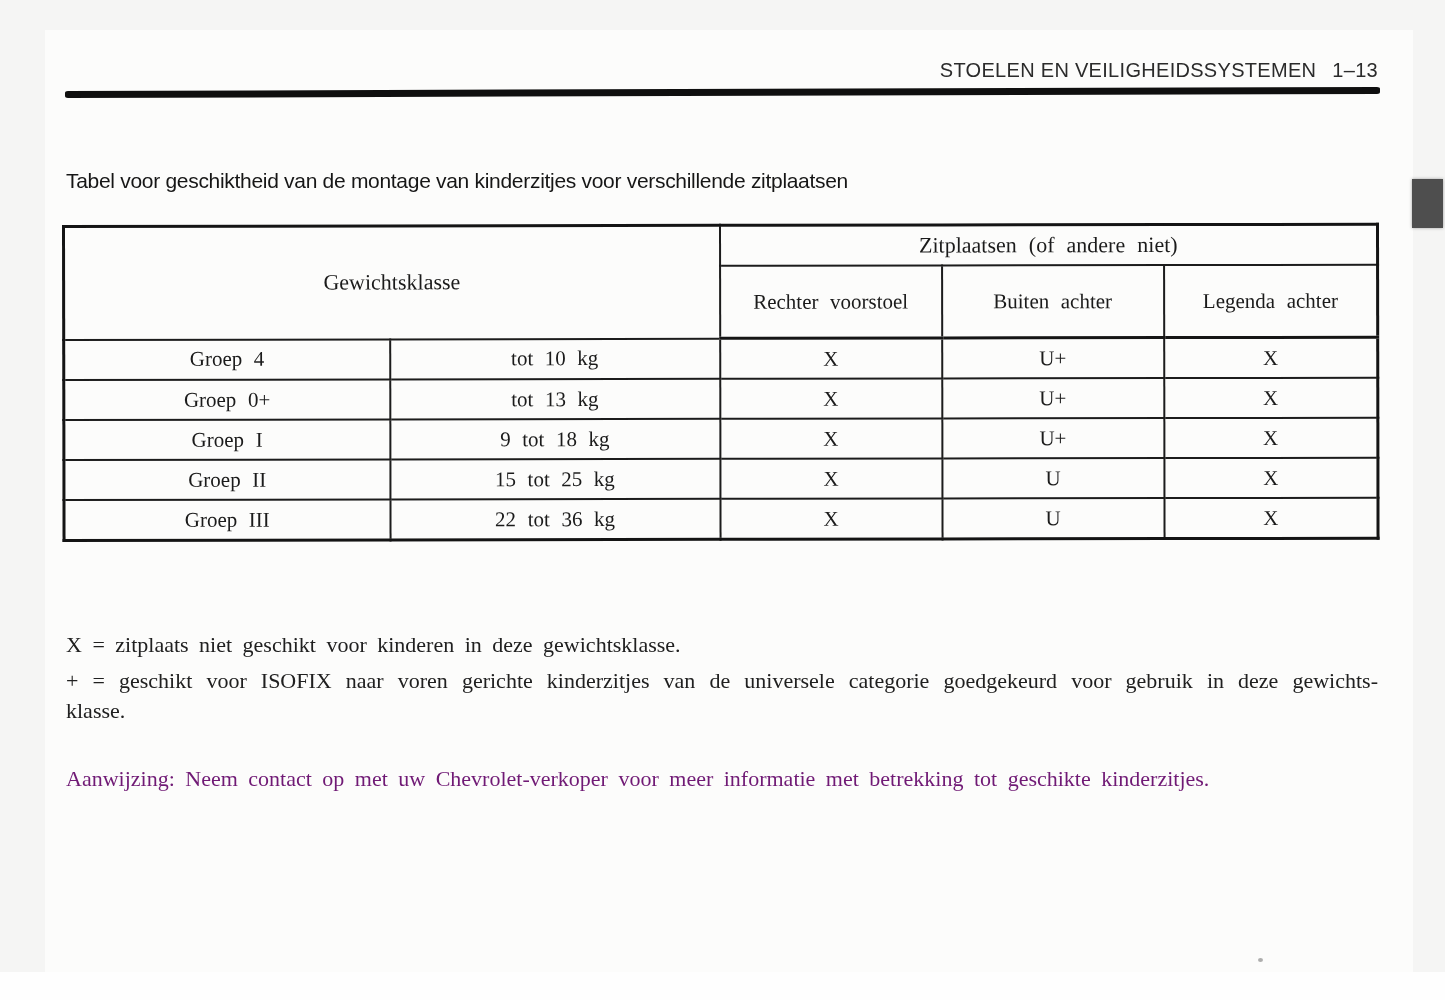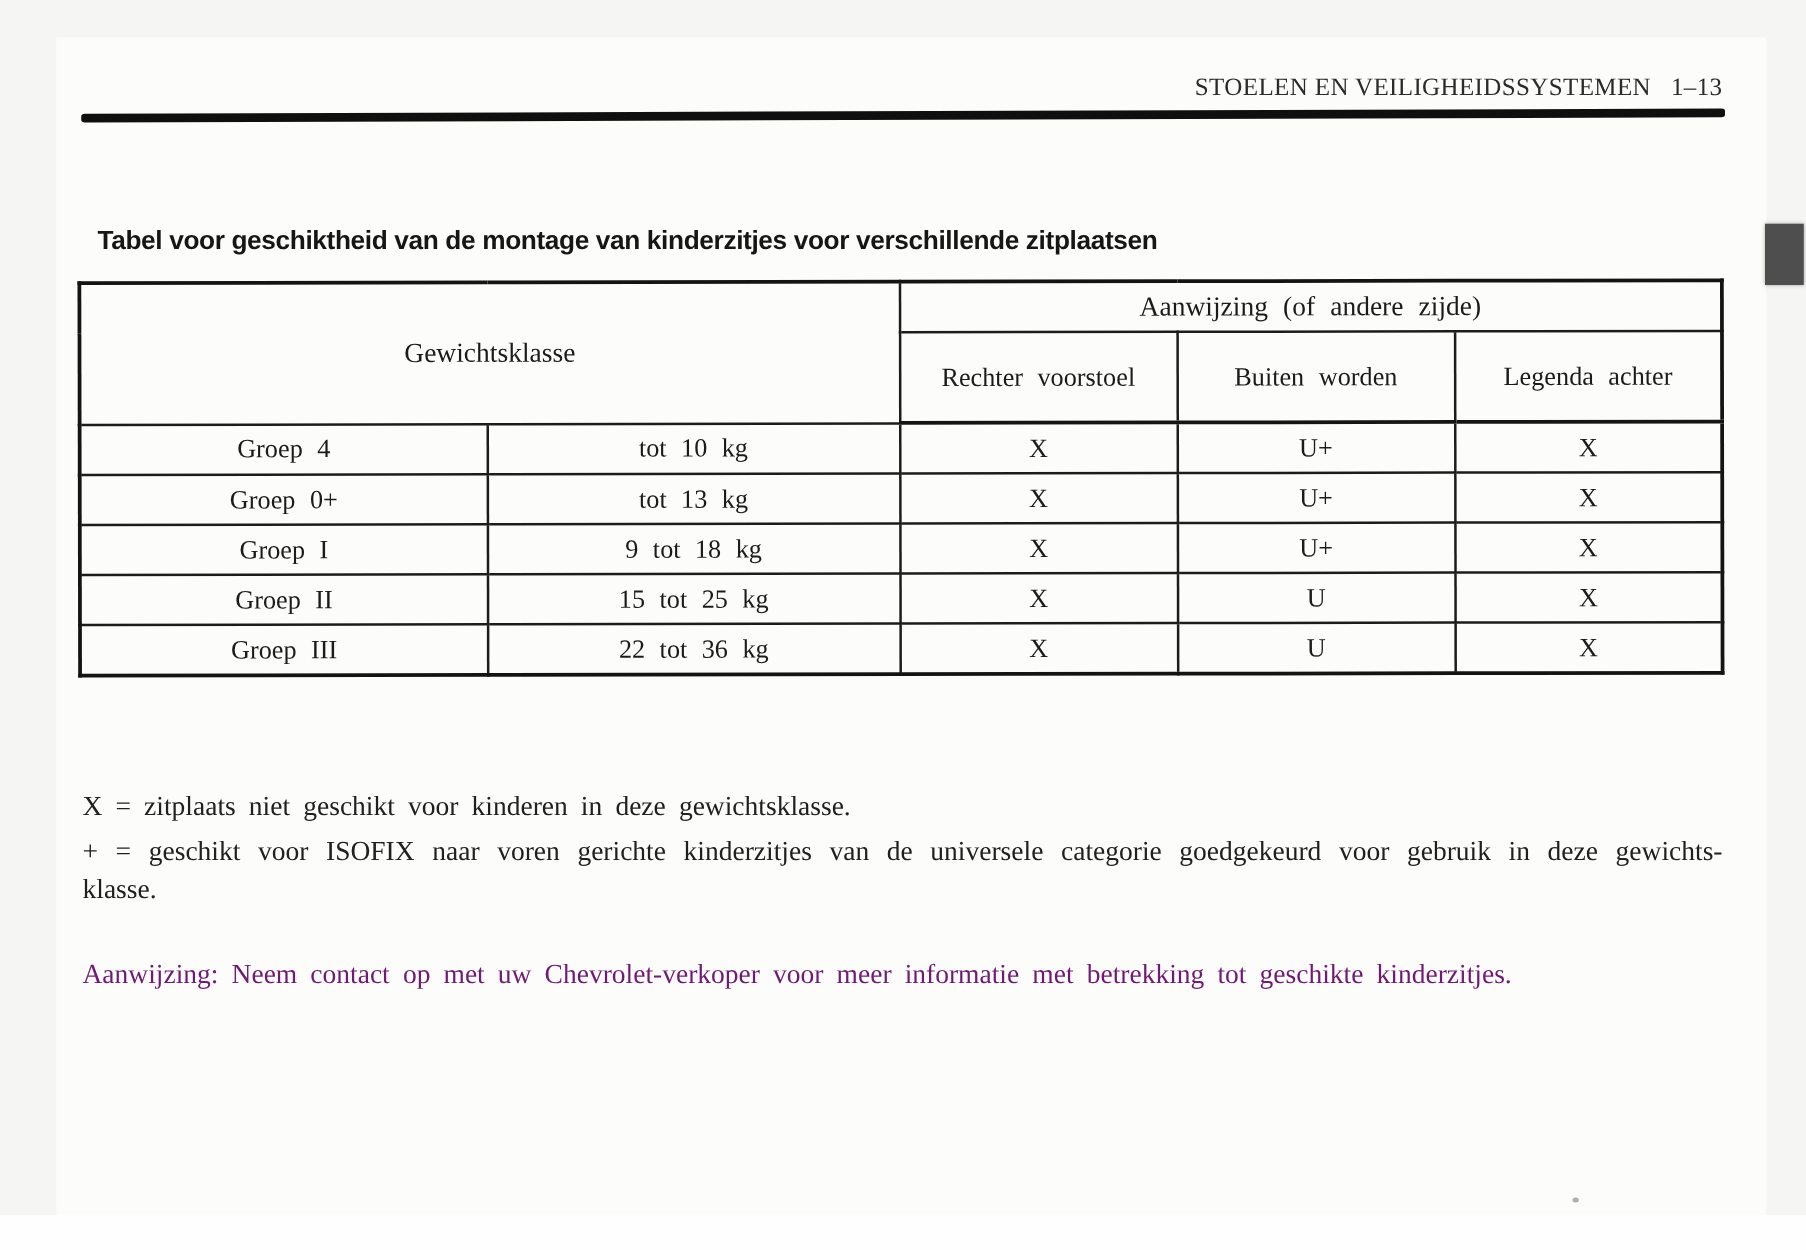--- a/index.html
+++ b/index.html
@@ -8,34 +8,34 @@
     background:#f5f5f4; font-family:"Liberation Serif", serif; color:#1e1e1e;
   }
   .page {
     position:absolute; left:45px; top:30px; width:1368px; height:942px;
     background:#fcfcfb;
   }
   .below-strip { position:absolute; left:0; top:972px; width:1445px; height:28px; background:#fefefe; }
 
   .running-header {
     position:absolute; top:58px; right:67px;
-    font-family:Liberation Serif, serif; font-size:20px; line-height:24px;
+    font-family:Liberation Sans, sans-serif; font-size:20px; line-height:24px;
     color:#2b2b2b; letter-spacing:0.3px; white-space:nowrap;
   }
   .running-header .pageno { margin-left:16px; }
 
   .rule {
     position:absolute; left:65px; top:91px; width:1315px; height:7px;
     background:#0f0f0f; border-radius:3px / 2px;
     transform:rotate(-0.18deg); transform-origin:left center;
   }
 
   .doc-title {
-    position:absolute; left:66px; top:168px; margin:12px;
-    font-family:"Liberation Sans", sans-serif; font-weight:700;
+    position:absolute; left:66px; top:168px; margin:0;
+    font-family:"Liberation Sans", sans-serif; font-weight:400;
     font-size:21px; line-height:26px; letter-spacing:-0.3px; color:#161616;
     white-space:nowrap;
   }
 
   table.fit {
     position:absolute; left:62px; top:225px; width:1314px;
     border-collapse:collapse; table-layout:fixed;
     font-size:21px; color:#1b1b1b;
     transform:rotate(-0.1deg); transform-origin:left top;
   }
@@ -86,25 +86,25 @@
     <colgroup>
       <col style="width:326px">
         <col style="width:330px">
       <col style="width:222px">
         <col style="width:222px">
         <col style="width:214px">
     </colgroup>
     <tbody>
       <tr class="r-span">
         <td class="gw-merged" colspan="2" rowspan="2">Gewichtsklasse</td>
-        <td colspan="3">Aanwijzing (of andere zijde)</td>
+        <td colspan="3">Zitplaatsen (of andere niet)</td>
       </tr>
       <tr class="r-sub">
         <td>Rechter voorstoel</td>
-        <td>Buiten worden</td>
+        <td>Buiten achter</td>
         <td>Legenda achter</td>
       </tr>
 
       <tr class="r-body">
         <td>Groep 4</td>
         <td>tot 10 kg</td>
         <td>X</td>
         <td>U+</td>
         <td>X</td>
       </tr>

